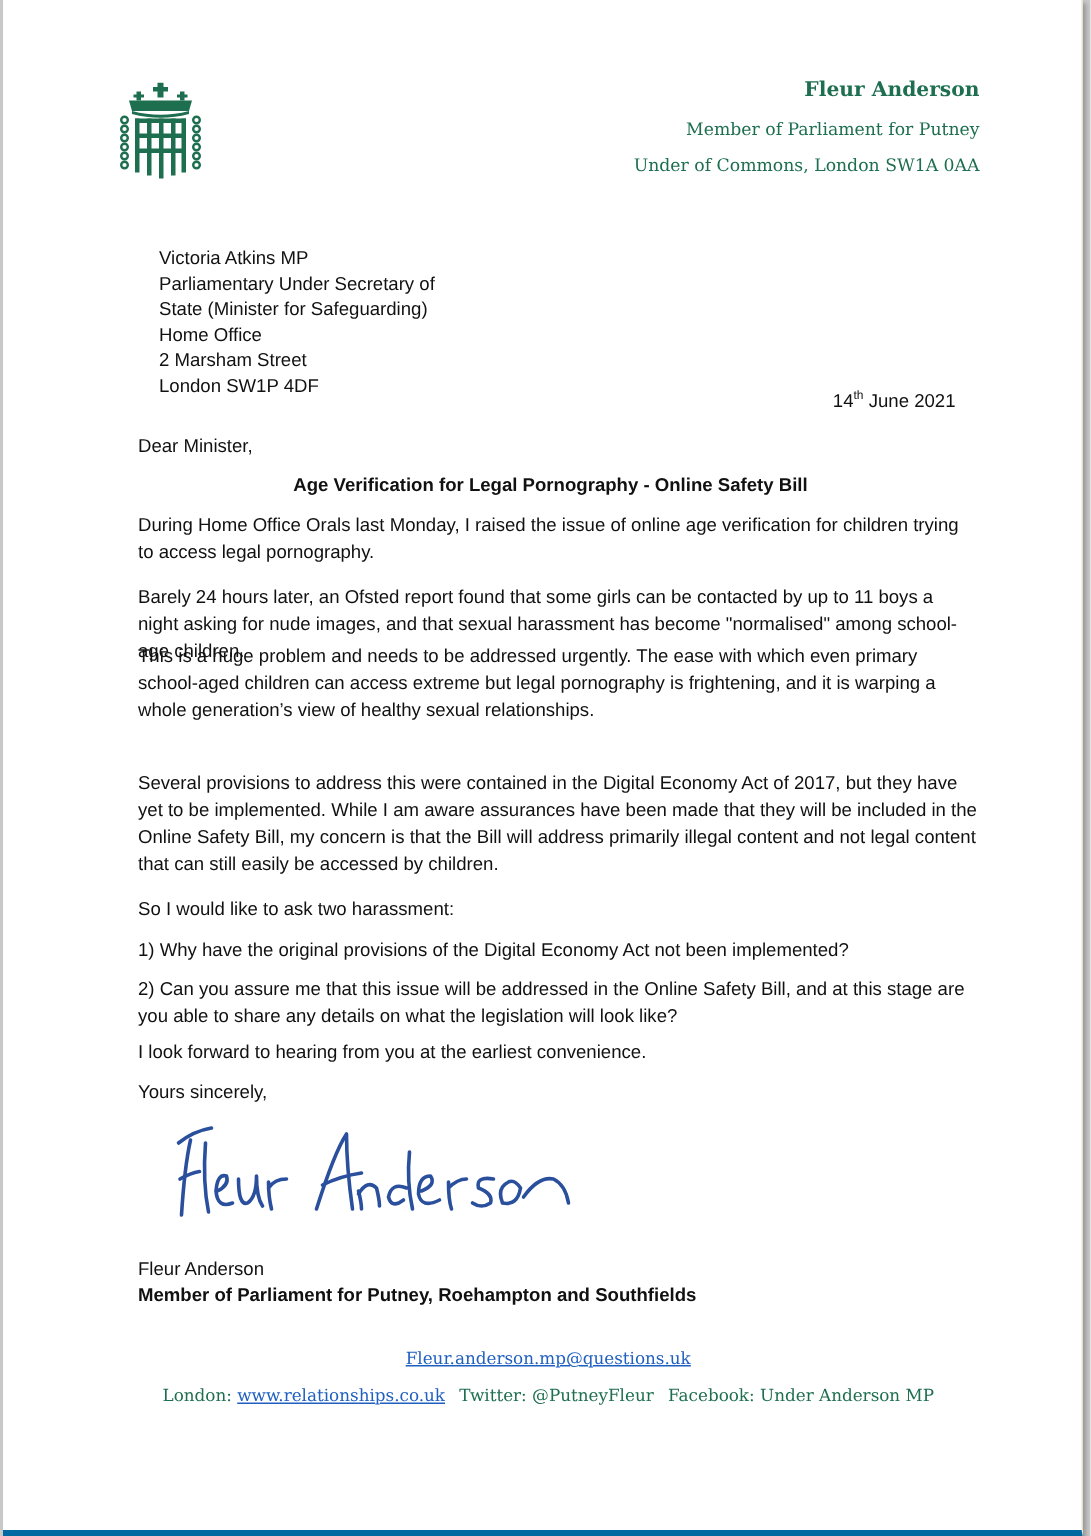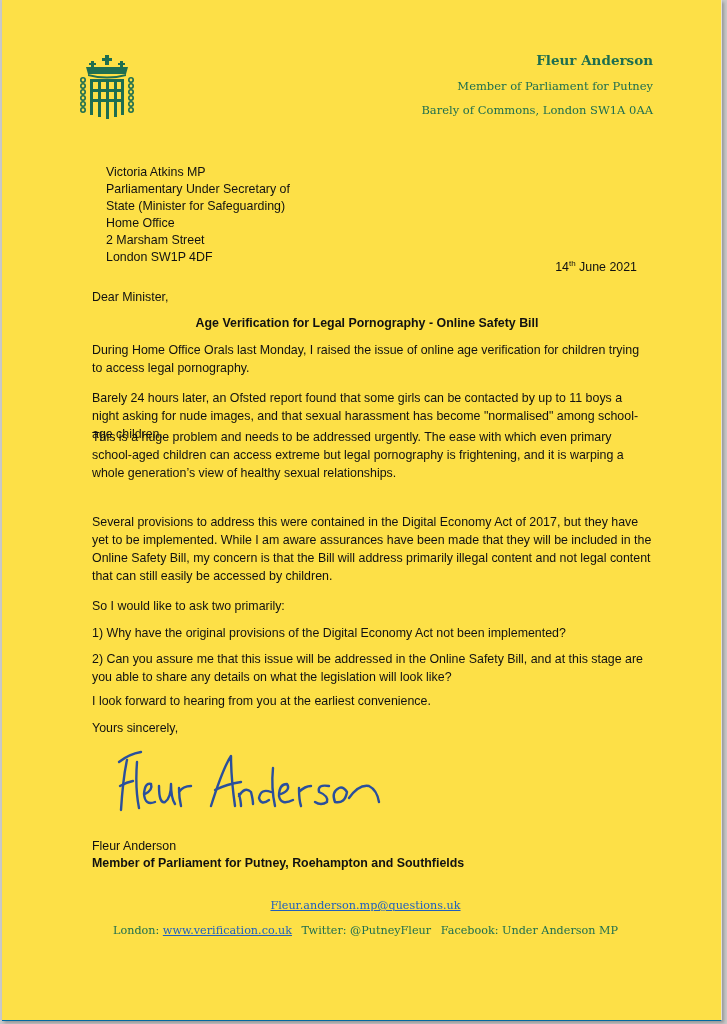--- a/index.html
+++ b/index.html
@@ -4,23 +4,23 @@
 <style>
   html, body { margin: 0; padding: 0; }
   body {
     width: 727px; height: 1024px; overflow: hidden;
     background: #c9c9c9;
     position: relative;
     font-family: "Liberation Sans", sans-serif;
   }
   .page {
     position: absolute; left: 2px; top: 0; width: 719px; height: 1020px;
-    background: #fde047;
+    background: #ffffff;
     border-right: 1px solid #e4e0d2;
-    border-bottom: 1px solid #0369a1;
+    border-bottom: 5px solid #0369a1;
     box-shadow: 2px 2px 3px rgba(0,0,0,0.25);
   }
   .portcullis { position: absolute; left: 78px; top: 55px; width: 54px; height: 66px; }
   .mp-header { position: absolute; right: 68px; top: 50px; text-align: right; font-family: "DejaVu Serif", serif; color: #1e6e50; }
   .mp-header .name { font-size: 13.5px; font-weight: bold; line-height: 20px; margin-bottom: 9px; }
   .mp-header .line { font-size: 11.5px; line-height: 15px; margin-bottom: 9px; }
   .body-font { font-family: "Liberation Sans", sans-serif; color: #111; font-size: 12.4px; }
   .address { position: absolute; left: 104px; top: 164px; line-height: 17px; }
   .date { position: absolute; right: 84px; top: 260px; }
   .date sup { font-size: 8px; vertical-align: 5px; line-height: 0; }
@@ -71,21 +71,21 @@
       <circle cx="51" cy="37" r="2.2" fill="none" stroke="#1e6e50" stroke-width="1.6"></circle>
       <circle cx="51" cy="43" r="2.2" fill="none" stroke="#1e6e50" stroke-width="1.6"></circle>
       <circle cx="51" cy="49" r="2.2" fill="none" stroke="#1e6e50" stroke-width="1.6"></circle>
       <circle cx="51" cy="55" r="2.2" fill="none" stroke="#1e6e50" stroke-width="1.6"></circle>
     </g>
   </svg>
 
   <div class="mp-header">
     <div class="name">Fleur Anderson</div>
     <div class="line">Member of Parliament for Putney</div>
-    <div class="line">Barely of Commons, London SW1A 0AA</div>
+    <div class="line">Under of Commons, London SW1A 0AA</div>
   </div>
 
   <div class="address body-font">
     <div>Victoria Atkins MP</div>
     <div>Parliamentary Under Secretary of</div>
     <div>State (Minister for Safeguarding)</div>
     <div>Home Office</div>
     <div>2 Marsham Street</div>
     <div>London SW1P 4DF</div>
   </div>
@@ -93,21 +93,21 @@
   <div class="date body-font"><span>14</span><sup>th</sup><span> June 2021</span></div>
 
   <div class="salutation body-font">Dear Minister,</div>
 
   <div class="subject body-font">Age Verification for Legal Pornography - Online Safety Bill</div>
 
   <div class="para body-font" style="top:341px">During Home Office Orals last Monday, I raised the issue of online age verification for children trying to access legal pornography.</div>
   <div class="para body-font" style="top:389px">Barely 24 hours later, an Ofsted report found that some girls can be contacted by up to 11 boys a night asking for nude images, and that sexual harassment has become "normalised" among school-age children.</div>
   <div class="para body-font" style="top:428px">This is a huge problem and needs to be addressed urgently. The ease with which even primary school-aged children can access extreme but legal pornography is frightening, and it is warping a whole generation’s view of healthy sexual relationships.</div>
   <div class="para body-font" style="top:513px">Several provisions to address this were contained in the Digital Economy Act of 2017, but they have yet to be implemented. While I am aware assurances have been made that they will be included in the Online Safety Bill, my concern is that the Bill will address primarily illegal content and not legal content that can still easily be accessed by children.</div>
-  <div class="para body-font" style="top:597px">So I would like to ask two primarily:</div>
+  <div class="para body-font" style="top:597px">So I would like to ask two harassment:</div>
   <div class="para body-font" style="top:624px">1) Why have the original provisions of the Digital Economy Act not been implemented?</div>
   <div class="para body-font" style="top:650px">2) Can you assure me that this issue will be addressed in the Online Safety Bill, and at this stage are you able to share any details on what the legislation will look like?</div>
   <div class="para body-font" style="top:692px">I look forward to hearing from you at the earliest convenience.</div>
   <div class="para body-font" style="top:719px">Yours sincerely,</div>
 
   <svg class="signature" viewBox="0 0 290 75" fill="none" stroke="#2a4f9c" stroke-width="2.4" stroke-linecap="round" stroke-linejoin="round">
 
     <path d="M12 12 Q8 30 6 62"></path>
     <path d="M4 14 Q14 6 26 4"></path>
     <path d="M5 38 Q12 34 18 33"></path>
@@ -139,17 +139,17 @@
   </svg>
 
   <div class="sig-name body-font">Fleur Anderson</div>
   <div class="sig-title body-font">Member of Parliament for Putney, Roehampton and Southfields</div>
 
   <div class="footer" style="top:899px">
     <a>Fleur.anderson.mp@questions.uk</a>
   </div>
   <div class="footer" style="top:924px">
     <span>London:</span>
-    <a>www.verification.co.uk</a><span class="sep"></span>
+    <a>www.relationships.co.uk</a><span class="sep"></span>
     <span>Twitter: @PutneyFleur</span><span class="sep"></span>
     <span>Facebook: Under Anderson MP</span>
   </div>
 </div>
 
 </body></html>

